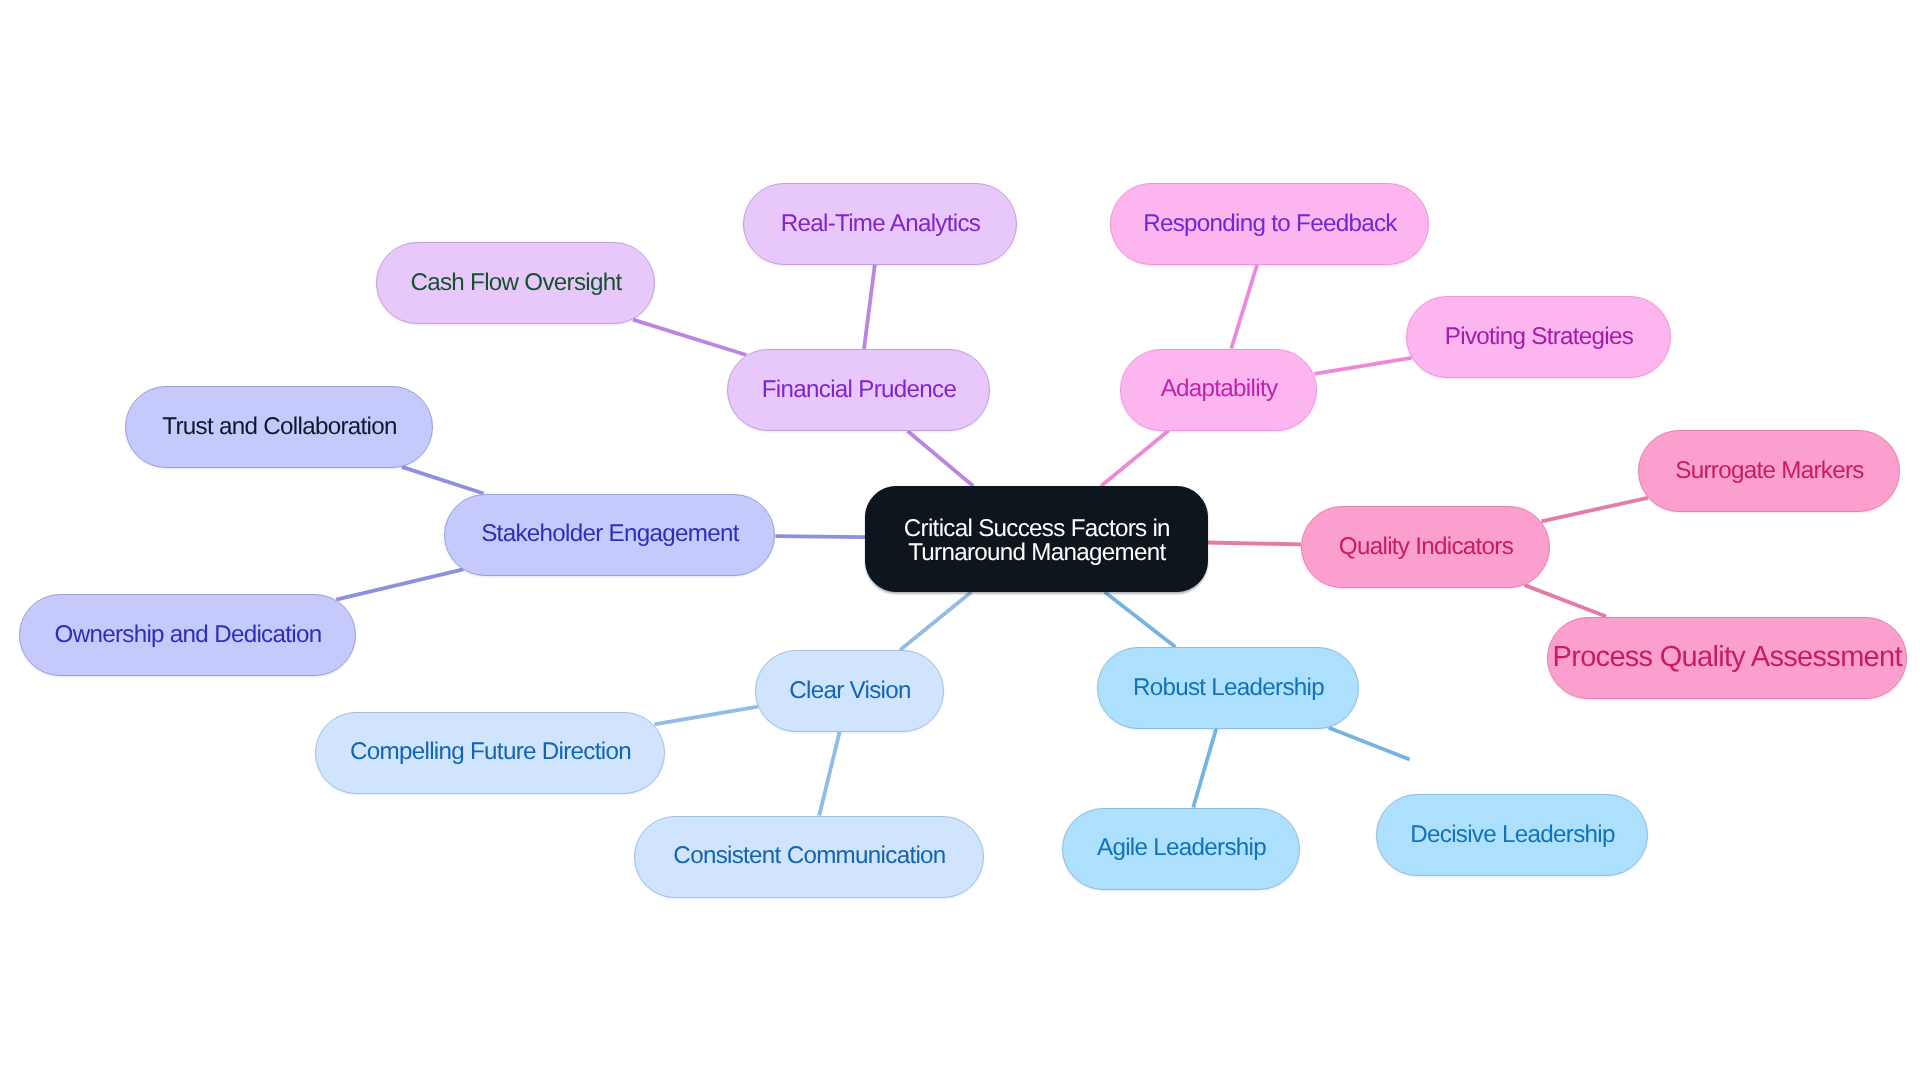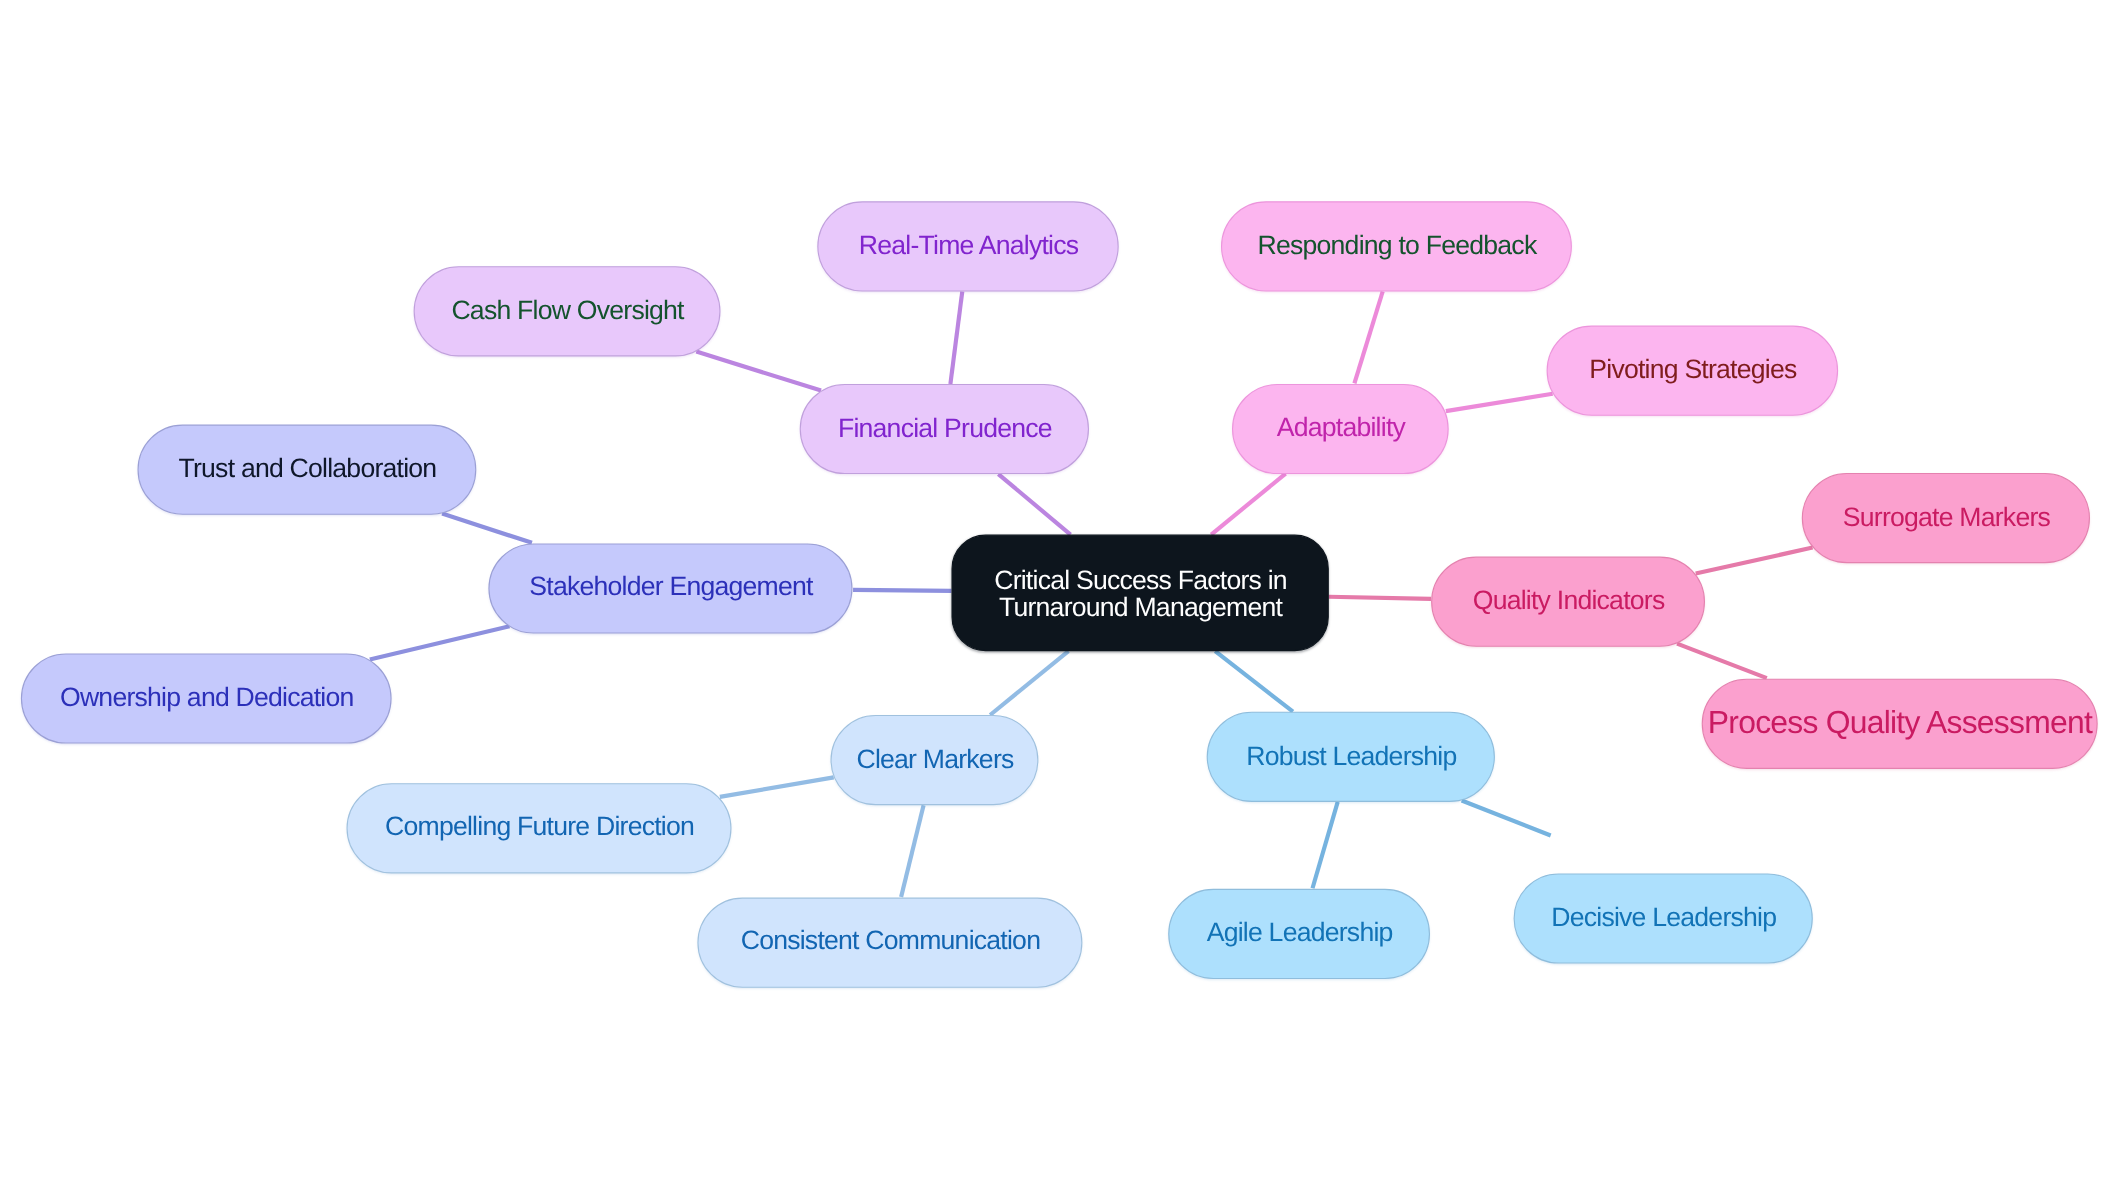--- a/index.html
+++ b/index.html
@@ -73,44 +73,44 @@
     <div class="node" style="left: 443.8px; top: 493.5px; width: 331.7px; height: 82px; border-radius: 41px; background: rgb(197, 201, 252); border-color: rgb(155, 160, 213); color: rgb(44, 48, 185); font-size: 24.2px; box-shadow: rgba(70, 80, 190, 0.13) 0px 1.2px 2px;">
       <span class="node-label">Stakeholder Engagement</span>
     </div>
     <div class="node" style="left: 124.8px; top: 386px; width: 308.7px; height: 82px; border-radius: 41px; background: rgb(197, 201, 252); border-color: rgb(155, 160, 213); color: #0f172a; font-size: 24.2px; box-shadow: rgba(70, 80, 190, 0.13) 0px 1.2px 2px;">
       <span class="node-label">Trust and Collaboration</span>
     </div>
     <div class="node" style="left: 18.8px; top: 594px; width: 337.7px; height: 82px; border-radius: 41px; background: rgb(197, 201, 252); border-color: rgb(155, 160, 213); color: rgb(44, 48, 185); font-size: 24.2px; box-shadow: rgba(70, 80, 190, 0.13) 0px 1.2px 2px;">
       <span class="node-label">Ownership and Dedication</span>
     </div>
     <div class="node" style="left: 754.8px; top: 650px; width: 189.7px; height: 82px; border-radius: 41px; background: rgb(208, 228, 253); border-color: rgb(160, 193, 222); color: rgb(18, 101, 178); font-size: 24.2px; box-shadow: rgba(60, 120, 190, 0.13) 0px 1.2px 2px;">
-      <span class="node-label">Clear Markers</span>
+      <span class="node-label">Clear Vision</span>
     </div>
     <div class="node" style="left: 314.8px; top: 711.5px; width: 350.7px; height: 82px; border-radius: 41px; background: rgb(208, 228, 253); border-color: rgb(160, 193, 222); color: rgb(18, 101, 178); font-size: 24.2px; box-shadow: rgba(60, 120, 190, 0.13) 0px 1.2px 2px;">
       <span class="node-label">Compelling Future Direction</span>
     </div>
     <div class="node" style="left: 633.8px; top: 815.5px; width: 350.7px; height: 82px; border-radius: 41px; background: rgb(208, 228, 253); border-color: rgb(160, 193, 222); color: rgb(18, 101, 178); font-size: 24.2px; box-shadow: rgba(60, 120, 190, 0.13) 0px 1.2px 2px;">
       <span class="node-label">Consistent Communication</span>
     </div>
     <div class="node" style="left: 1096.8px; top: 647px; width: 262.7px; height: 82px; border-radius: 41px; background: rgb(173, 224, 253); border-color: rgb(143, 189, 220); color: rgb(18, 115, 182); font-size: 24.2px; box-shadow: rgba(40, 120, 190, 0.13) 0px 1.2px 2px;">
       <span class="node-label">Robust Leadership</span>
     </div>
     <div class="node" style="left: 1061.8px; top: 807.5px; width: 238.7px; height: 82px; border-radius: 41px; background: rgb(173, 224, 253); border-color: rgb(143, 189, 220); color: rgb(18, 115, 182); font-size: 24.2px; box-shadow: rgba(40, 120, 190, 0.13) 0px 1.2px 2px;">
       <span class="node-label">Agile Leadership</span>
     </div>
     <div class="node" style="left: 1375.8px; top: 770px; width: 272.7px; height: 82px; border-radius: 41px; background: rgb(173, 224, 253); border-color: rgb(143, 189, 220); color: rgb(18, 115, 182); font-size: 24.2px; box-shadow: rgba(40, 120, 190, 0.13) 0px 1.2px 2px; margin-top: 24px;">
       <span class="node-label">Decisive Leadership</span>
     </div>
     <div class="node" style="left: 1119.8px; top: 348.5px; width: 197.7px; height: 82px; border-radius: 41px; background: rgb(252, 181, 239); border-color: rgb(236, 149, 220); color: rgb(192, 36, 171); font-size: 24.2px; box-shadow: rgba(200, 60, 170, 0.13) 0px 1.2px 2px;">
       <span class="node-label">Adaptability</span>
     </div>
-    <div class="node" style="left: 1109.8px; top: 183px; width: 319.7px; height: 82px; border-radius: 41px; background: rgb(252, 181, 239); border-color: rgb(236, 149, 220); color: #14532d; font-size: 24.2px; box-shadow: rgba(200, 60, 170, 0.13) 0px 1.2px 2px;">
+    <div class="node" style="left: 1109.8px; top: 183px; width: 319.7px; height: 82px; border-radius: 41px; background: rgb(252, 181, 239); border-color: rgb(236, 149, 220); color: #6d28d9; font-size: 24.2px; box-shadow: rgba(200, 60, 170, 0.13) 0px 1.2px 2px;">
       <span class="node-label">Responding to Feedback</span>
     </div>
-    <div class="node" style="left: 1405.8px; top: 296px; width: 265.7px; height: 82px; border-radius: 41px; background: rgb(252, 181, 239); border-color: rgb(236, 149, 220); color: #7f1d1d; font-size: 24.2px; box-shadow: rgba(200, 60, 170, 0.13) 0px 1.2px 2px;">
+    <div class="node" style="left: 1405.8px; top: 296px; width: 265.7px; height: 82px; border-radius: 41px; background: rgb(252, 181, 239); border-color: rgb(236, 149, 220); color: #a21caf; font-size: 24.2px; box-shadow: rgba(200, 60, 170, 0.13) 0px 1.2px 2px;">
       <span class="node-label">Pivoting Strategies</span>
     </div>
     <div class="node" style="left: 1300.8px; top: 506px; width: 249.7px; height: 82px; border-radius: 41px; background: rgb(251, 160, 206); border-color: rgb(228, 130, 175); color: rgb(202, 27, 98); font-size: 24.2px; box-shadow: rgba(200, 50, 110, 0.13) 0px 1.2px 2px;">
       <span class="node-label">Quality Indicators</span>
     </div>
     <div class="node" style="left: 1637.8px; top: 430px; width: 262.7px; height: 82px; border-radius: 41px; background: rgb(251, 160, 206); border-color: rgb(228, 130, 175); color: rgb(202, 27, 98); font-size: 24.2px; box-shadow: rgba(200, 50, 110, 0.13) 0px 1.2px 2px;">
       <span class="node-label">Surrogate Markers</span>
     </div>
     <div class="node" style="left: 1547px; top: 616.5px; width: 359.7px; height: 82px; border-radius: 41px; background: rgb(251, 160, 206); border-color: rgb(228, 130, 175); color: rgb(202, 27, 98); font-size: 29px; box-shadow: rgba(200, 50, 110, 0.13) 0px 1.2px 2px;">
       <span class="node-label">Process Quality Assessment</span>

